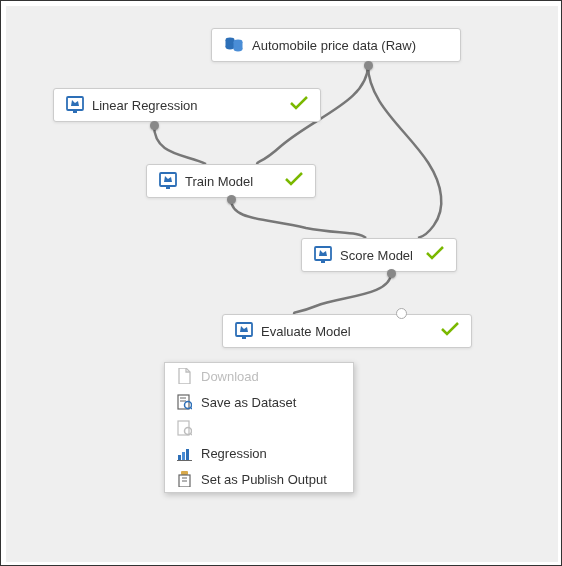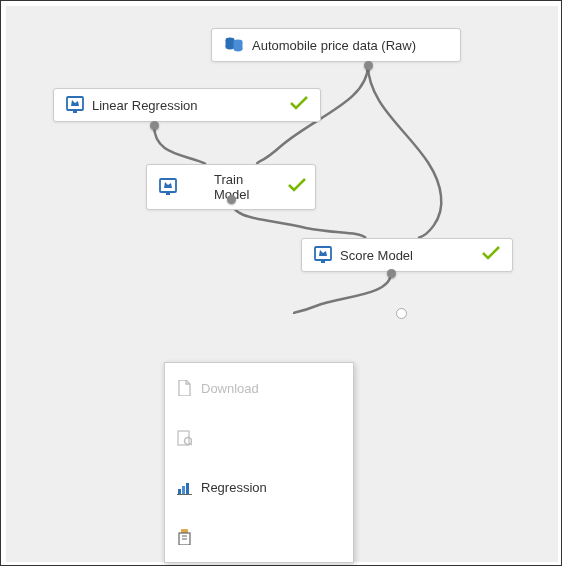--- a/index.html
+++ b/index.html
@@ -71,21 +71,21 @@
 .context-menu {
   position: absolute;
   background: #fff;
   border: 1px solid #ccc;
   box-shadow: 1px 2px 6px rgba(0,0,0,0.2);
   width: 190px;
 }
 .context-menu .item {
   display: flex;
   align-items: center;
-  padding: 17px 10px;
+  padding: 5px 10px;
   color: #333;
   cursor: pointer;
 }
 .context-menu .item.disabled {
   color: #bdbdbd;
   cursor: default;
 }
 .context-menu .item .micon {
   width: 18px;
   margin-right: 8px;
@@ -137,66 +137,93 @@
   </span>
   <span class="label">Linear Regression</span>
   <span class="check">
     <svg width="18" height="14" viewBox="0 0 18 14">
             <path d="M1 7 L6 12 L17 1" stroke="#7ab800" stroke-width="2.5" fill="none"></path>
           </svg>
   </span>
 </div>
 <div class="port" style="left:144px; top:115px;"></div>
 
-<div class="node" style="left:140px; top:158px; width:170px;gap:29px;">
+<div class="node" style="left:140px; top:158px; width:170px;">
   <span class="icon">
     <svg width="18" height="18" viewBox="0 0 18 18">
       <rect x="1" y="1" width="16" height="13" rx="1" fill="none" stroke="#2d6fb7" stroke-width="1.8"></rect>
       <rect x="7" y="14" width="4" height="3" fill="#2d6fb7"></rect>
       <path d="M5 10 L6 4 L9 7 L12 5 L13 10 Z" fill="#2d6fb7"></path>
     </svg>
   </span>
   <span class="label">Train Model</span>
   <span class="check">
     <svg width="18" height="14" viewBox="0 0 18 14">
             <path d="M1 7 L6 12 L17 1" stroke="#7ab800" stroke-width="2.5" fill="none"></path>
           </svg>
   </span>
 </div>
 <div class="port" style="left:221px; top:189px;"></div>
 
-<div class="node" style="left:295px; top:232px; width:212px;">
+<div class="node" style="left:295px; top:232px; width:156px;">
   <span class="icon">
     <svg width="18" height="18" viewBox="0 0 18 18">
       <rect x="1" y="1" width="16" height="13" rx="1" fill="none" stroke="#2d6fb7" stroke-width="1.8"></rect>
       <rect x="7" y="14" width="4" height="3" fill="#2d6fb7"></rect>
       <path d="M5 10 L6 4 L9 7 L12 5 L13 10 Z" fill="#2d6fb7"></path>
     </svg>
   </span>
   <span class="label">Score Model</span>
   <span class="check">
     <svg width="18" height="14" viewBox="0 0 18 14">
             <path d="M1 7 L6 12 L17 1" stroke="#7ab800" stroke-width="2.5" fill="none"></path>
           </svg>
   </span>
 </div>
 <div class="port" style="left:381px; top:263px;"></div>
 
+<div class="node" style="left:216px; top:308px; width:250px;">
+  <span class="icon">
+    <svg width="18" height="18" viewBox="0 0 18 18">
+      <rect x="1" y="1" width="16" height="13" rx="1" fill="none" stroke="#2d6fb7" stroke-width="1.8"></rect>
+      <rect x="7" y="14" width="4" height="3" fill="#2d6fb7"></rect>
+      <path d="M5 10 L6 4 L9 7 L12 5 L13 10 Z" fill="#2d6fb7"></path>
+    </svg>
+  </span>
+  <span class="label">Evaluate Model</span>
+  <span class="check">
+    <svg width="18" height="14" viewBox="0 0 18 14">
+            <path d="M1 7 L6 12 L17 1" stroke="#7ab800" stroke-width="2.5" fill="none"></path>
+          </svg>
+  </span>
+</div>
 
 <div class="port open" style="left:390px; top:302px;"></div>
 
 <div class="context-menu" style="left:158px; top:356px;">
   <div class="item disabled">
     <span class="micon">
       <svg width="14" height="16" viewBox="0 0 14 16">
               <path d="M2 0 L9 0 L13 4 L13 16 L2 16 Z" fill="none" stroke="#bdbdbd" stroke-width="1.3"></path>
               <path d="M9 0 L9 4 L13 4" fill="none" stroke="#bdbdbd" stroke-width="1.3"></path>
             </svg>
     </span>
     <span>Download</span>
+  </div>
+  <div class="item">
+    <span class="micon">
+      <svg width="15" height="16" viewBox="0 0 15 16">
+        <rect x="1" y="1" width="11" height="14" fill="none" stroke="#666" stroke-width="1.2"></rect>
+        <line x1="3" y1="4" x2="9" y2="4" stroke="#666"></line>
+              <line x1="3" y1="7" x2="9" y2="7" stroke="#666"></line>
+        <circle cx="11" cy="11" r="3.5" fill="none" stroke="#2d6fb7" stroke-width="1.5"></circle>
+        <line x1="13.5" y1="13.5" x2="15" y2="15" stroke="#2d6fb7" stroke-width="1.5"></line>
+      </svg>
+    </span>
+    <span>Save as Dataset</span>
   </div>
   <div class="item disabled">
     <span class="micon">
       <svg width="15" height="16" viewBox="0 0 15 16">
         <rect x="1" y="1" width="11" height="14" fill="none" stroke="#bdbdbd" stroke-width="1.2"></rect>
         <circle cx="11" cy="11" r="3.5" fill="none" stroke="#bdbdbd" stroke-width="1.5"></circle>
         <line x1="13.5" y1="13.5" x2="15" y2="15" stroke="#bdbdbd" stroke-width="1.5"></line>
       </svg>
     </span>
   </div>
@@ -213,17 +240,18 @@
   </div>
   <div class="item">
     <span class="micon">
       <svg width="15" height="16" viewBox="0 0 15 16">
         <rect x="4" y="0" width="7" height="4" rx="1" fill="#d9a94a"></rect>
         <rect x="2" y="4" width="11" height="12" fill="none" stroke="#666" stroke-width="1.2"></rect>
         <line x1="5" y1="7" x2="10" y2="7" stroke="#666"></line>
         <line x1="5" y1="10" x2="10" y2="10" stroke="#666"></line>
       </svg>
     </span>
+    <span>Set as Publish Output</span>
   </div>
 </div>
 
 </div>
 </div>
 
 </body></html>

